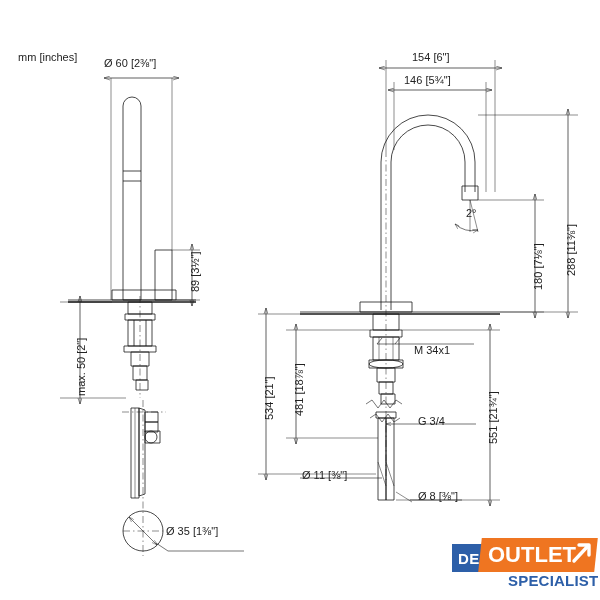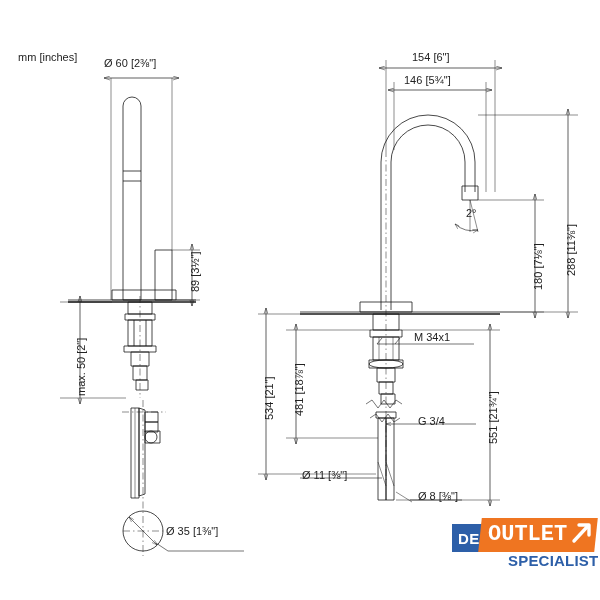--- a/index.html
+++ b/index.html
@@ -32,21 +32,21 @@
     line-height: 1;
   }
   .rot90 {
     transform: rotate(-90deg);
     transform-origin: 0 0;
   }
   
   #logo {
     position: absolute;
     left: 452px;
-    top: 516px;
+    top: 536px;
     width: 144px;
     height: 62px;
   }
   #logo .de-box {
     position: absolute;
     left: 0px;
     top: 8px;
     width: 46px;
     height: 28px;
     background: #2d5fa8;
@@ -67,21 +67,21 @@
     top: 2px;
     width: 116px;
     height: 34px;
     background: #ef7521;
     transform: skewX(-6deg);
   }
   #logo .outlet-text {
     position: absolute;
     left: 36px;
     top: 6px;
-    font-family: Liberation Mono, monospace;
+    font-family: Liberation Sans, sans-serif;
     font-weight: bold;
     font-size: 22px;
     color: #ffffff;
     letter-spacing: 0px;
   }
   #logo .arrow-glyph {
     position: absolute;
     left: 118px;
     top: 5px;
     width: 22px;
@@ -310,21 +310,21 @@
   <div class="lbl rot90" style="left:533px; top:290px;">180 [7⅛"]</div>
 
   <div class="lbl" style="left:466px; top:208px;">2°</div>
 
   <div class="lbl rot90" style="left:264px; top:420px;">534 [21"]</div>
 
   <div class="lbl rot90" style="left:294px; top:416px;">481 [18⅞"]</div>
 
   <div class="lbl rot90" style="left:488px; top:444px;">551 [21¾"]</div>
 
-  <div class="lbl" style="left:414px; top:332px;">M 34x1</div>
+  <div class="lbl" style="left:414px; top:345px;">M 34x1</div>
 
   <div class="lbl" style="left:418px; top:416px;">G 3/4</div>
 
   <div class="lbl" style="left:302px; top:470px;">Ø 11 [⅜"]</div>
 
   <div class="lbl" style="left:418px; top:491px;">Ø 8 [⅜"]</div>
 
   <div id="logo">
     <div class="de-box"></div>
     <div class="de-text">DE</div>

